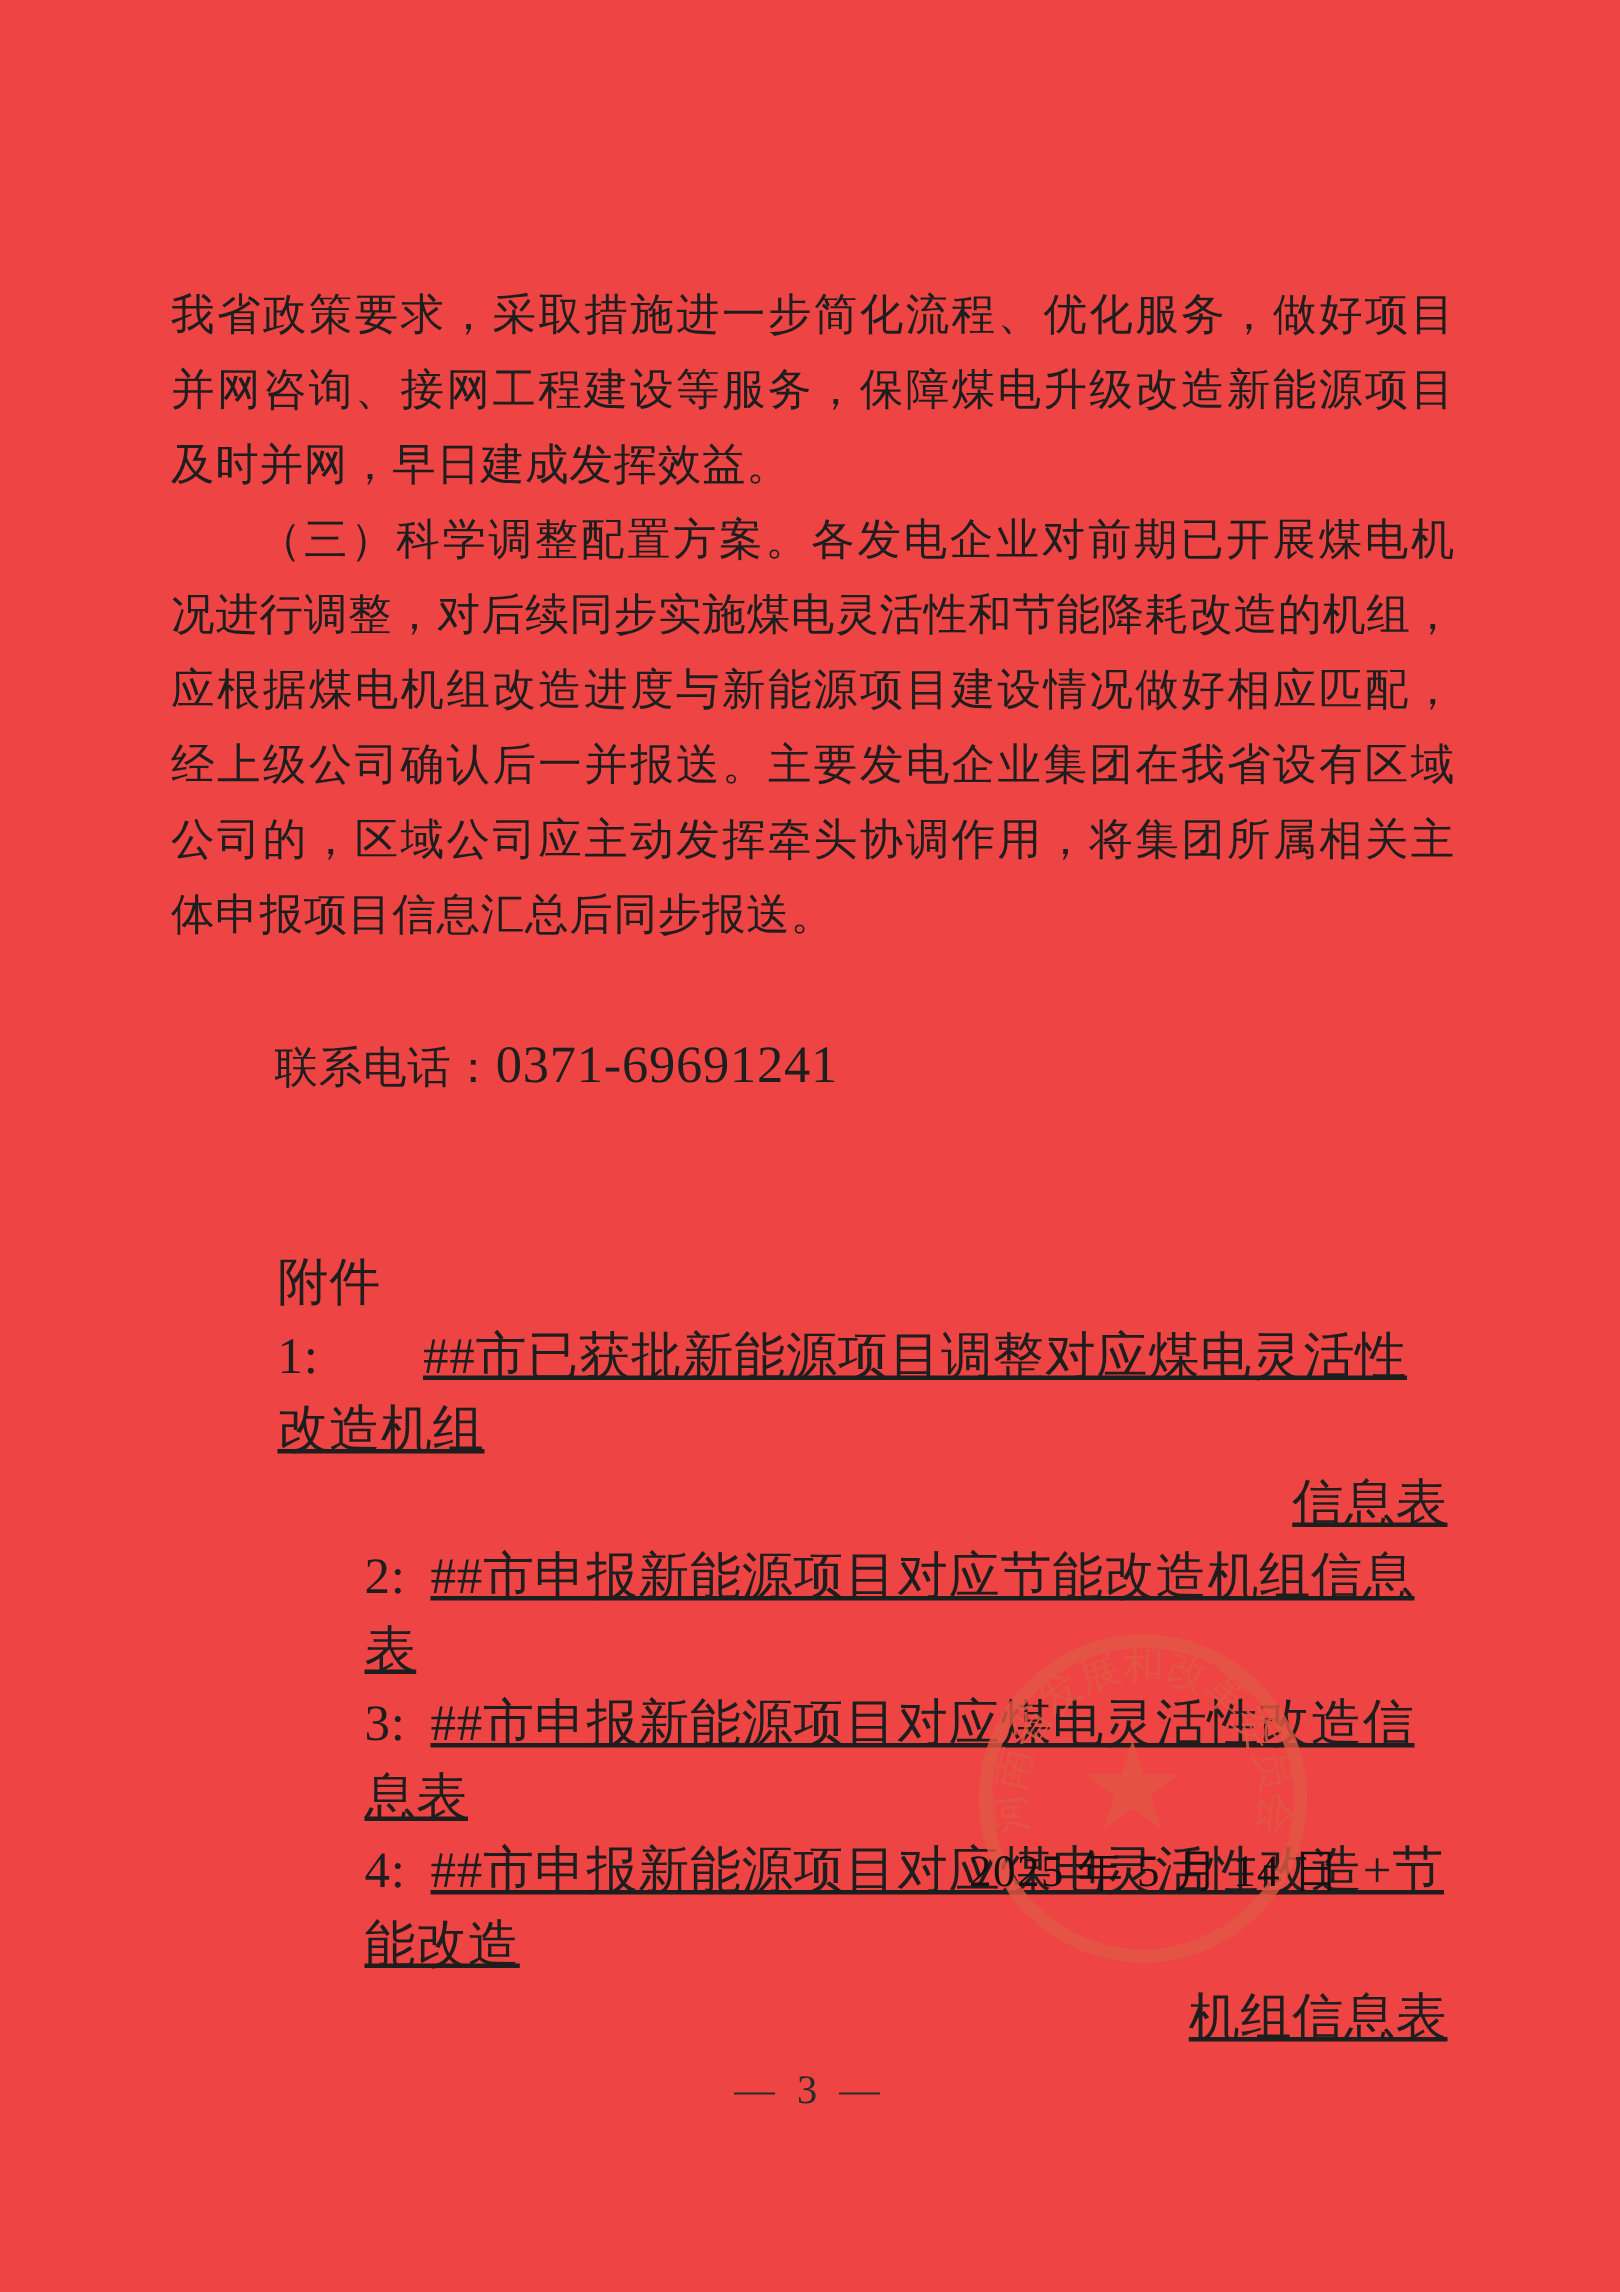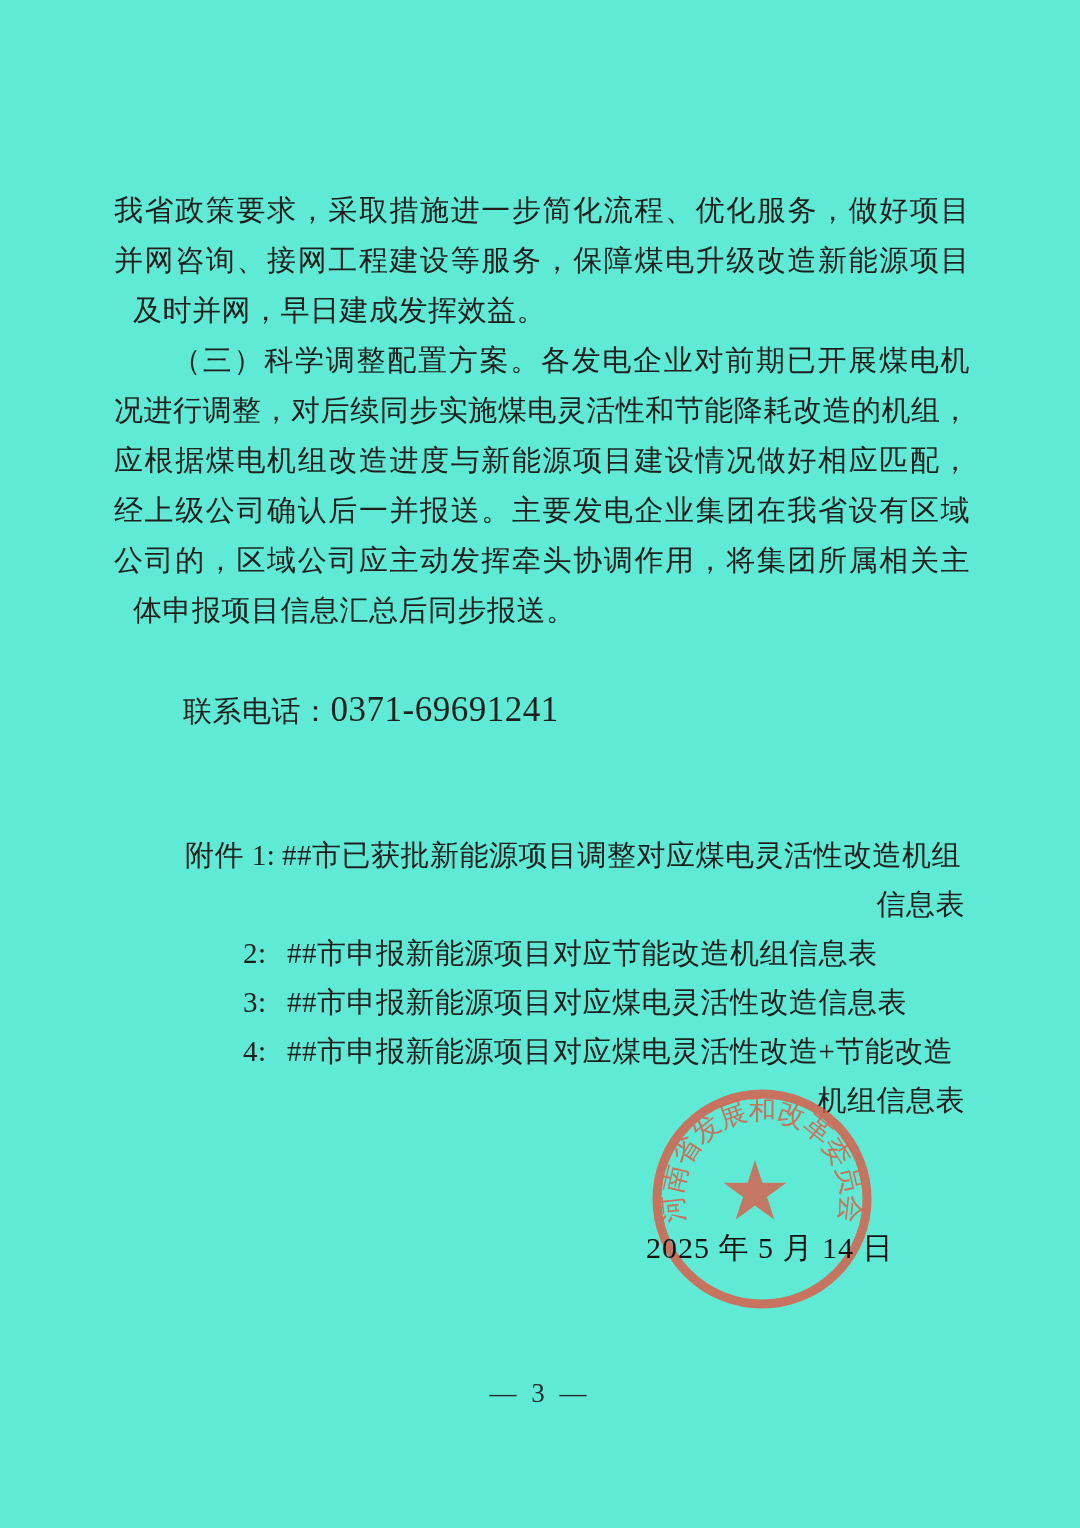--- a/index.html
+++ b/index.html
@@ -1,42 +1,42 @@
 <!DOCTYPE html>
 <html style="--seal-color: #e25743; --ink: #1e1e1e;"><head>
 <meta charset="utf-8">
 <style>
   :root{ --seal-color:#e25743; --ink:#1e1e1e; }
   html,body{ margin:0; padding:0; background:#e9e9e9; }
   .page{
     position:relative;
     width:1080px; height:1528px;
     margin:0 auto;
-    background:#5eead4;
+    background:#ef4444;
     overflow:hidden;
     font-family:"Liberation Serif","DejaVu Serif",serif;
     color:var(--ink);
   }
   
   .doc-body{
     position:absolute; left:114px; top:185px; width:856px;
     font-size:29px; line-height:50px;
     letter-spacing:0.5px;
   }
   .b-line{ text-align:justify; text-align-last:justify; white-space:nowrap0; }
-  .b-line.end{ text-align-last:left;margin-left:19px; }
+  .b-line.end{ text-align-last:left; }
   .b-line.ind{ padding-left:58px; }
   
   .contacts{ position:absolute; left:183px; top:685px; width:700px;
     font-size:29px; line-height:50px; letter-spacing:0.5px; }
   .c-line .val{ font-size:35px; }
   
   .attachments{
     position:absolute; left:185px; top:831px; width:780px;
-    font-size:29px; line-height:49px; letter-spacing:0.5px;
+    font-size:34px; line-height:49px; letter-spacing:0.5px;text-decoration:underline;
   }
   .a-line{ }
   .a-first .lbl{ display:inline-block; width:97px; }
   .a-num{ padding-left:58px; }
   .a-num .lbl{ display:inline-block; width:44px; }
   .a-cont{ padding-left:85px;text-align:right; }
   
   .seal-wrap{
     position:absolute; left:632px; top:1069px; width:260px; height:260px;
     z-index:1; opacity:0.88;

